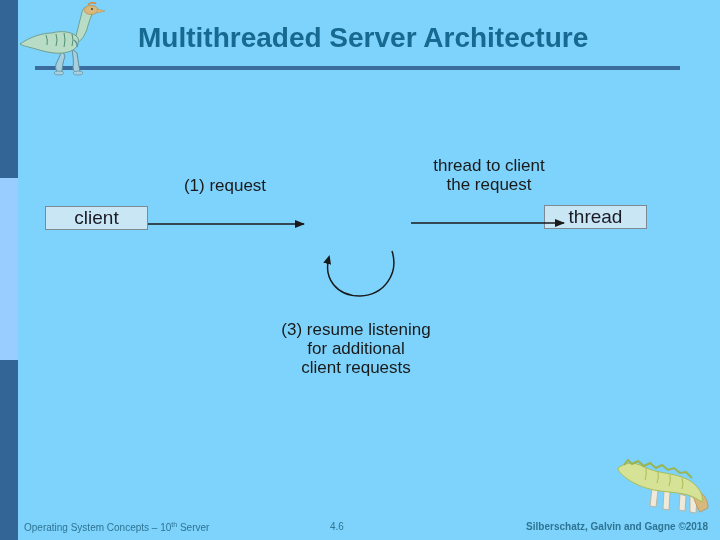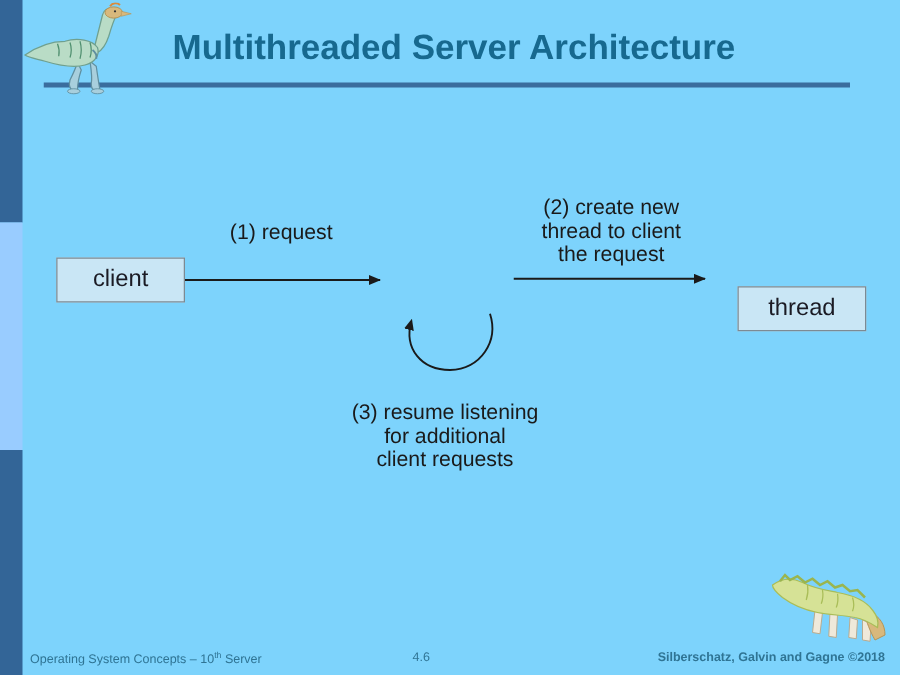--- a/index.html
+++ b/index.html
@@ -27,28 +27,28 @@
   }
   .title-rule {
     position: absolute; left: 35px; top: 66px;
     width: 645px; height: 4px; background: #3a6d9e;
   }
   .dino-top { position: absolute; left: 18px; top: 2px; width: 95px; height: 76px; z-index: 3; }
 
   
   .diagram { position: absolute; left: 0; top: 100px; width: 720px; height: 300px; }
   .dbox {
-    position: absolute; height: 36px; width: 103px;
+    position: absolute; height: 24px; width: 103px;
     background: #c9e6f5; border: 1px solid #7d8a93;
     display: flex; align-items: center; justify-content: center;
     font-size: 19px; color: #1b1b24;
   }
   .dbox-client { left: 45px;  top: 106px; }
   .dbox-server { left: 309px; top: 106px; width: 102px; }
-  .dbox-thread { left: 590px; top: 105px; margin-top: 24px; }
+  .dbox-thread { left: 544px; top: 105px; }
 
   .dlabel {
     position: absolute; text-align: center;
     font-size: 17px; line-height: 19px; color: #1a1a1a; white-space: nowrap;
   }
   .dlabel-1 { left: 145px; top: 76px;  width: 160px; }
   .dlabel-2 { left: 399px; top: 56px;  width: 180px; }
   .dlabel-3 { left: 266px; top: 220px; width: 180px; }
 
   .arrow-svg, .loop-svg { position: absolute; overflow: visible; }
@@ -142,21 +142,20 @@
         </marker>
       </defs>
       <path d="M 77 8 C 84 30, 70 52, 45 53 C 22 53, 8 36, 14 14" fill="none" stroke="#1a1a1a" stroke-width="1.5" marker-end="url(#ah3)"></path>
     </svg>
 
     <div class="dlabel dlabel-1">
       <div>(1) request</div>
     </div>
 
     <div class="dlabel dlabel-2">
-      <div>(2) create new</div>
       <div>thread to client</div>
       <div>the request</div>
     </div>
 
     <div class="dlabel dlabel-3">
       <div>(3) resume listening</div>
       <div>for additional</div>
       <div>client requests</div>
     </div>
 

